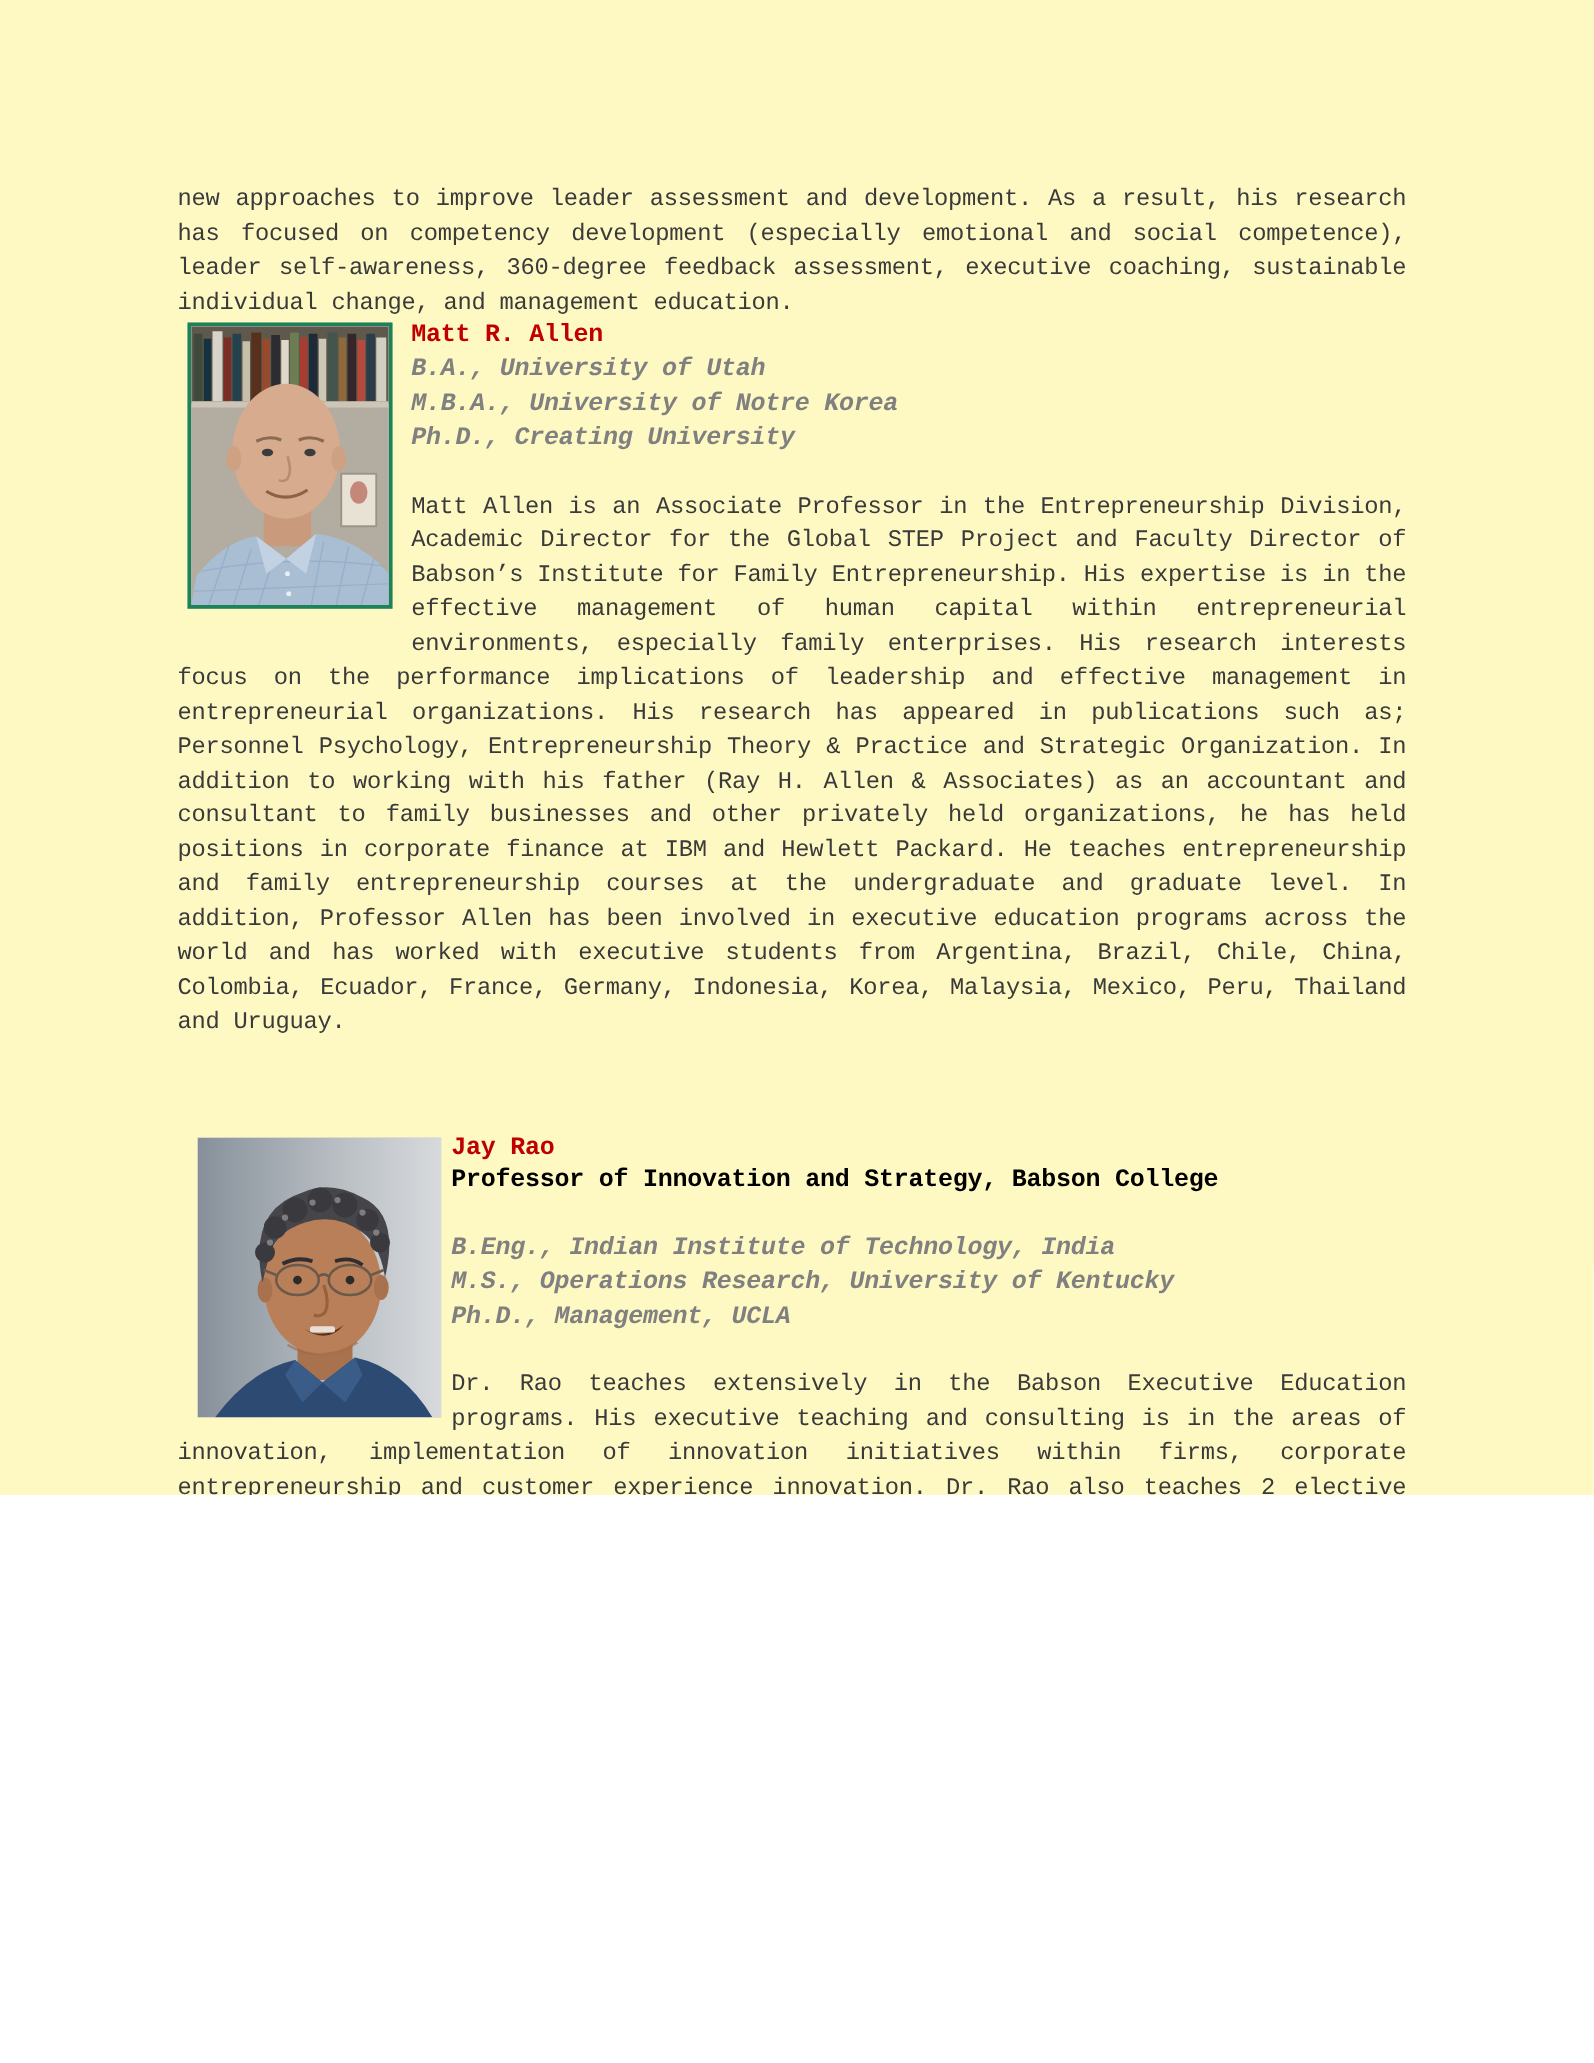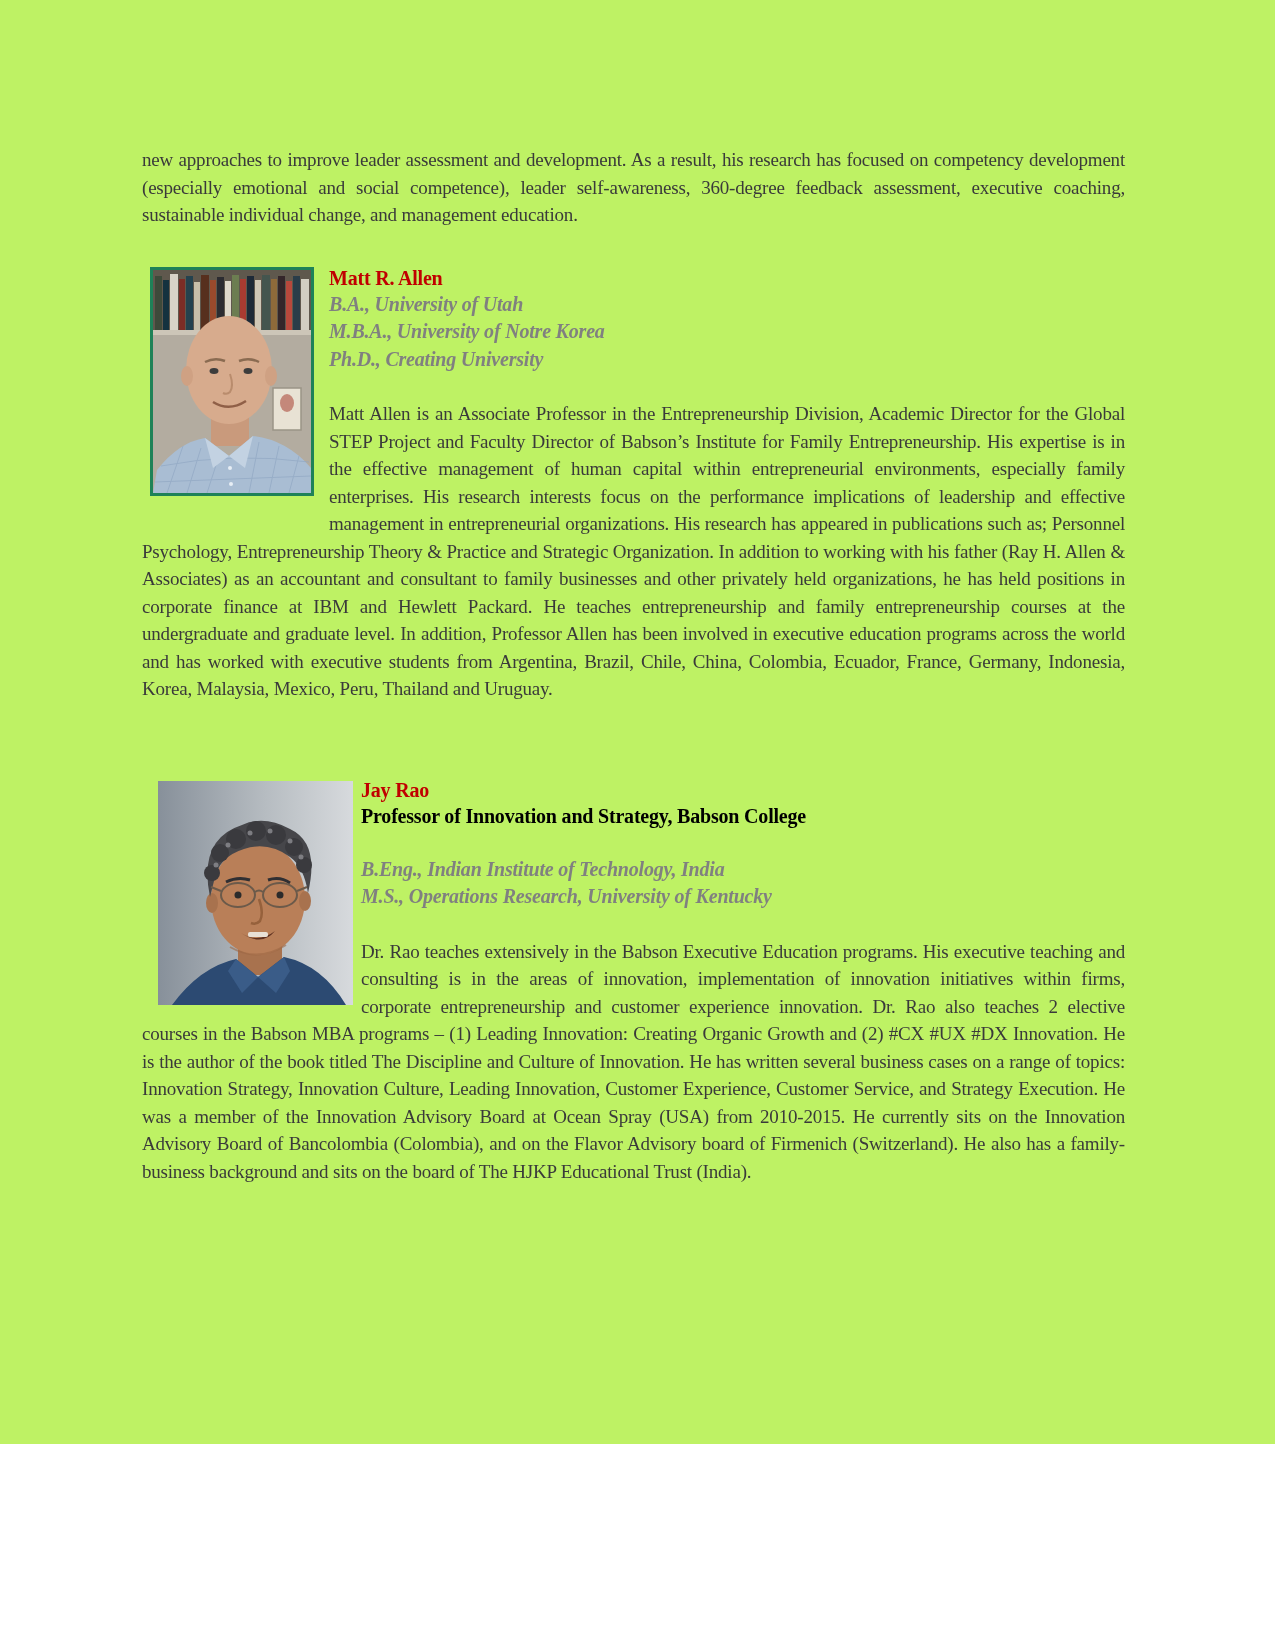--- a/index.html
+++ b/index.html
@@ -1,41 +1,41 @@
 <!DOCTYPE html>
 <html><head>
 <meta charset="utf-8">
 <style>
   html, body { margin: 0; padding: 0; background: #ffffff; }
   .page {
     position: relative;
     width: 1275px;
-    height: 1444px;
-    background: #bef264;
-    font-family: Liberation Serif, serif;
+    height: 1196px;
+    background: #fef9c3;
+    font-family: Liberation Mono, monospace;
     color: #3a3a3a;
     overflow: hidden;
     box-sizing: border-box;
   }
   .content {
     box-sizing: border-box;
     width: 1275px;
     padding: 146px 150px 0 142px;
   }
   .para {
     font-size: 19px;
     line-height: 27.5px;
     letter-spacing: -0.2px;
     text-align: justify;
     margin: 0;
     color: #3a3a3a;
   }
   .bio-section { margin: 0; }
   .bio-section::after { content: ""; display: block; clear: both; }
-  .section-matt { margin-top: 36px; }
+  .section-matt { }
   .section-jay  { margin-top: 74px; }
 
   .photo {
     float: left;
     overflow: hidden;
     background: #cccccc;
   }
   .photo svg { display: block; width: 100%; height: 100%; }
   .photo-matt {
     width: 158px; height: 223px;
@@ -201,18 +201,19 @@
           <path d="M83 152 q17 11 34 -2 q-13 16 -34 2 Z" fill="#5d3020"></path>
           <rect x="90" y="151" width="20" height="5" rx="2" fill="#e8e0d6"></rect>
           <path d="M72 166 q28 16 56 -2" stroke="#9c6844" stroke-width="2" fill="none" opacity="0.6"></path>
         </svg>
       </div>
       <p class="faculty-name">Jay Rao</p>
       <p class="faculty-title">Professor of Innovation and Strategy, Babson College</p>
       <div class="degrees">
         <div class="degree-line">B.Eng., Indian Institute of Technology, India</div>
         <div class="degree-line">M.S., Operations Research, University of Kentucky</div>
+        <div class="degree-line">Ph.D., Management, UCLA</div>
       </div>
       <p class="para">Dr. Rao teaches extensively in the Babson Executive Education programs. His executive teaching and consulting is in the areas of innovation, implementation of innovation initiatives within firms, corporate entrepreneurship and customer experience innovation. Dr. Rao also teaches 2 elective courses in the Babson MBA programs – (1) Leading Innovation: Creating Organic Growth and (2) #CX #UX #DX Innovation. He is the author of the book titled The Discipline and Culture of Innovation.   He has written several business cases on a range of topics: Innovation Strategy, Innovation Culture, Leading Innovation, Customer Experience, Customer Service, and Strategy Execution. He was a member of the Innovation Advisory Board at Ocean Spray (USA) from 2010-2015. He currently sits on the Innovation Advisory Board of Bancolombia (Colombia), and on the Flavor Advisory board of Firmenich (Switzerland). He also has a family-business background and sits on the board of The HJKP Educational Trust (India).</p>
     </div>
 
   </div>
 </div>
 
 </body></html>

